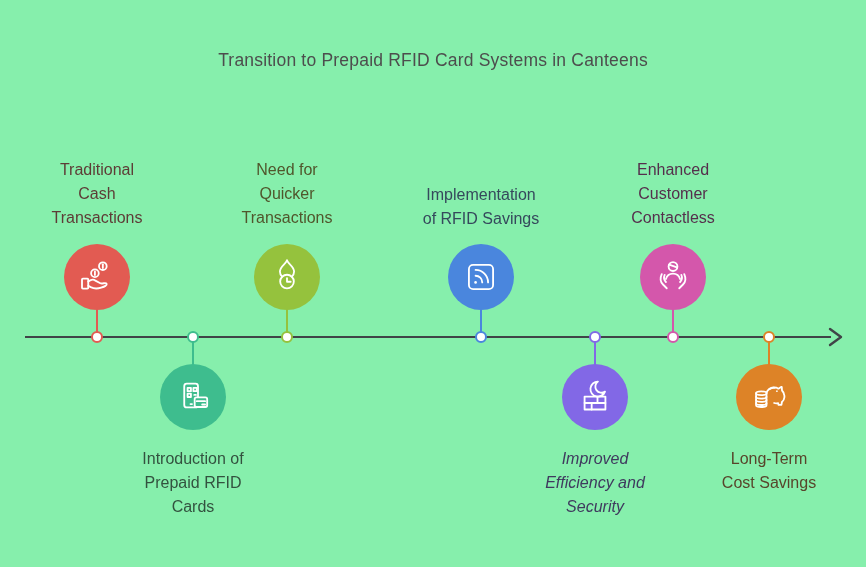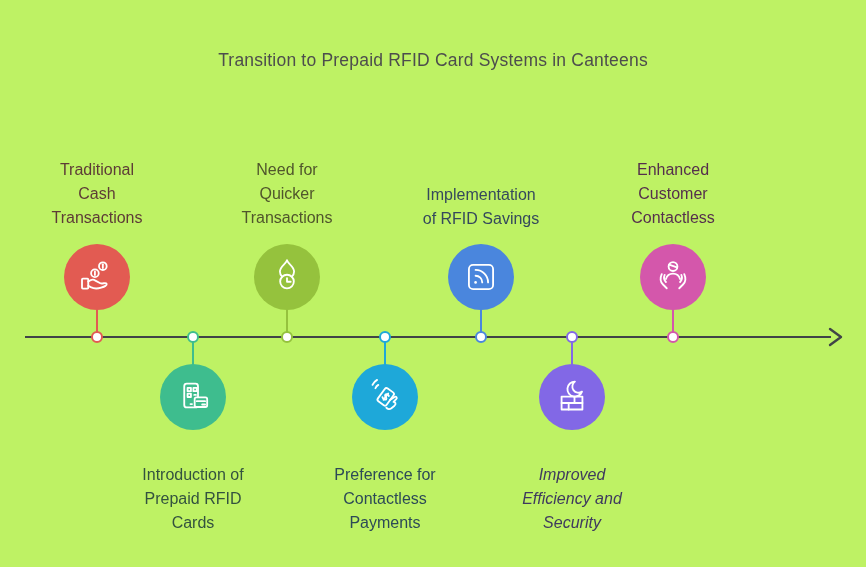--- a/index.html
+++ b/index.html
@@ -1,33 +1,33 @@
 <!DOCTYPE html>
 <html style="--line: #404447;"><head>
 <meta charset="utf-8">
 <style>
   html,body{margin:0;padding:0;background:#fff;}
   .canvas{
-    position:relative;width:866px;height:567px;background:#bef264;
+    position:relative;width:866px;height:567px;background:#86efac;
     font-family:"Liberation Sans", sans-serif;overflow:hidden;
   }
   .title{
     position:absolute;top:50px;left:0;width:100%;text-align:center;
     font-size:17.5px;font-weight:400;color:#4d4d4d;letter-spacing:.2px;
   }
   .tline{position:absolute;left:25px;top:336px;width:806px;height:2px;background:var(--line,#404447);}
   .arrow{position:absolute;left:828px;top:327px;}
   .ms{position:absolute;top:0;width:160px;height:407px;}
   .mlabel{
     position:absolute;left:0;width:160px;text-align:center;
     font-size:16px;line-height:24px;color:var(--tc);white-space:pre-line;
   }
   .mlabel.above{top:158px;}
   .mlabel.above.l2{top:183px;}
-  .mlabel.below{top:447px;margin-top:16px;}
+  .mlabel.below{top:447px;}
   .circle{
     position:absolute;left:47px;width:66px;height:66px;border-radius:50%;
     background:var(--c);display:flex;align-items:center;justify-content:center;
   }
   .circle.above{top:244px;}
   .circle.below{top:364px;}
   .stem{position:absolute;left:79px;width:2px;background:var(--c);}
   .stem.above{top:309px;height:28px;}
   .stem.below{top:337px;height:28px;}
   .dot{
@@ -96,56 +96,37 @@
         <path d="M24 4c1.5 4.5 8.5 7.5 8.5 13.5a8.5 8.5 0 0 1-2.6 6.1"></path>
         <path d="M24 4c-1.5 4.5-8.5 7.5-8.5 13.5a8.5 8.5 0 0 0 2.6 6.1"></path>
         <circle cx="24" cy="29.5" r="8.2"></circle>
         <path d="M24 25.3v4.4h4.4"></path>
       </svg>
     </div>
     <div class="stem above"></div>
     <div class="dot"></div>
   </div>
 
-  <div class="ms" style="left: 305px; --c: #1ea8d9; --tc: #2d4a57;">
-    <div class="mlabel below">Preference for
-Contactless
-Payments</div>
-    <div class="circle below">
-      <svg class="icon" width="40" height="40" viewBox="0 0 48 48" fill="none" stroke="#fff" stroke-width="2.2" stroke-linecap="round" stroke-linejoin="round">
-        <path d="M12.5 13.5a8 8 0 0 1 3.5-4"></path>
-        <path d="M9 9.5a13 13 0 0 1 5.5-6"></path>
-        <g transform="rotate(36 24 25)">
-          <rect x="17.5" y="14" width="13" height="19" rx="2.5"></rect>
-          <path d="M26.5 20.5c-2.5-1.3-5 0-4.3 1.9.7 1.8 4.3 1 4 3.1-.3 1.9-3.6 1.8-5.2.6"></path>
-          <path d="M24 18.5v9.5"></path>
-        </g>
-        <path d="M30 27.5l5.5-3.5c2-1.2 3.6 1 2 2.6l-3.3 3.2c2.6.2 3.3 2.8 1.2 4.6l-3.7 3c-2.1 1.6-4.6 1.4-6.1-.6"></path>
-      </svg>
-    </div>
-    <div class="stem below"></div>
-    <div class="dot"></div>
-  </div>
 
   <div class="ms" style="left: 401px; --c: #4a86dd; --tc: #35495c;">
     <div class="mlabel above l2">Implementation
 of RFID Savings</div>
     <div class="circle above">
       <svg class="icon" width="40" height="40" viewBox="0 0 48 48" fill="none" stroke="#fff" stroke-width="2.2" stroke-linecap="round" stroke-linejoin="round">
         <rect x="9.5" y="9.5" width="29" height="29" rx="5"></rect>
         <circle cx="17.5" cy="30.5" r="1.6" fill="#fff" stroke="none"></circle>
         <path d="M17.5 22.5a8 8 0 0 1 8 8"></path>
         <path d="M17.5 15.5a15 15 0 0 1 15 15"></path>
       </svg>
     </div>
     <div class="stem above"></div>
     <div class="dot"></div>
   </div>
 
-  <div class="ms" style="left: 492px; font-style: italic; --c: #8268e6; --tc: #3f3a5e;">
+  <div class="ms" style="left: 515px; font-style: italic; --c: #8268e6; --tc: #3f3a5e;">
     <div class="mlabel below">Improved
 Efficiency and
 Security</div>
     <div class="circle below">
       <svg class="icon" width="40" height="40" viewBox="0 0 48 48" fill="none" stroke="#fff" stroke-width="2.2" stroke-linecap="round" stroke-linejoin="round">
         <path d="M27.5 5.5a9 9 0 1 0 8.5 12A7 7 0 0 1 27.5 5.5z"></path>
         <rect x="11.5" y="23.5" width="25" height="15.5"></rect>
         <path d="M11.5 31.2h25M27 23.5v7.7M20 31.2v7.8"></path>
       </svg>
     </div>
@@ -165,14 +146,32 @@
         <path d="M10.5 20.5c-2.5 5.5-1.5 9.5 1.5 12.5l4.5 4.5"></path>
         <path d="M14 21.5c-1.5 3.5-1 6 1.5 8.5"></path>
         <path d="M37.5 20.5c2.5 5.5 1.5 9.5-1.5 12.5l-4.5 4.5"></path>
         <path d="M34 21.5c1.5 3.5 1 6-1.5 8.5"></path>
       </svg>
     </div>
     <div class="stem above"></div>
     <div class="dot"></div>
   </div>
 
+  <div class="ms" style="left: 689px; --c: #dd8327; --tc: #58452b;">
+    <div class="mlabel below">Long-Term
+Cost Savings</div>
+    <div class="circle below">
+      <svg class="icon" width="40" height="40" viewBox="0 0 48 48" fill="none" stroke="#fff" stroke-width="2.2" stroke-linecap="round" stroke-linejoin="round">
+        <path d="M20.5 25c-1.5-6 3-12.5 9.5-12.5 2 0 3.8.5 5.3 1.5l3.2-2h.8l.3 4.2c1.7 1.6 2.8 3.8 2.9 6.3v1.8c-.2 2.3-1.3 4.3-3 5.7l-.6 3.5h-3.4l-.6-2.2c-1.5.4-3.2.4-4.7-.1"></path>
+        <circle cx="33.5" cy="17" r="1" fill="#fff" stroke="none"></circle>
+        <path d="M25 14.5c1.5-1.2 4-1.8 6-1.5"></path>
+        <path fill="currentColor" d="M8.5 19.5v14.3c0 1.2 2.8 2.2 6.25 2.2s6.25-1 6.25-2.2V19.5"></path>
+        <ellipse fill="currentColor" cx="14.75" cy="19.5" rx="6.25" ry="2.2"></ellipse>
+        <path d="M8.5 23.8c0 1.2 2.8 2.2 6.25 2.2s6.25-1 6.25-2.2"></path>
+        <path d="M8.5 27.6c0 1.2 2.8 2.2 6.25 2.2s6.25-1 6.25-2.2"></path>
+        <path d="M8.5 31.4c0 1.2 2.8 2.2 6.25 2.2s6.25-1 6.25-2.2"></path>
+      </svg>
+    </div>
+    <div class="stem below"></div>
+    <div class="dot"></div>
+  </div>
 
 </div>
 
 </body></html>

